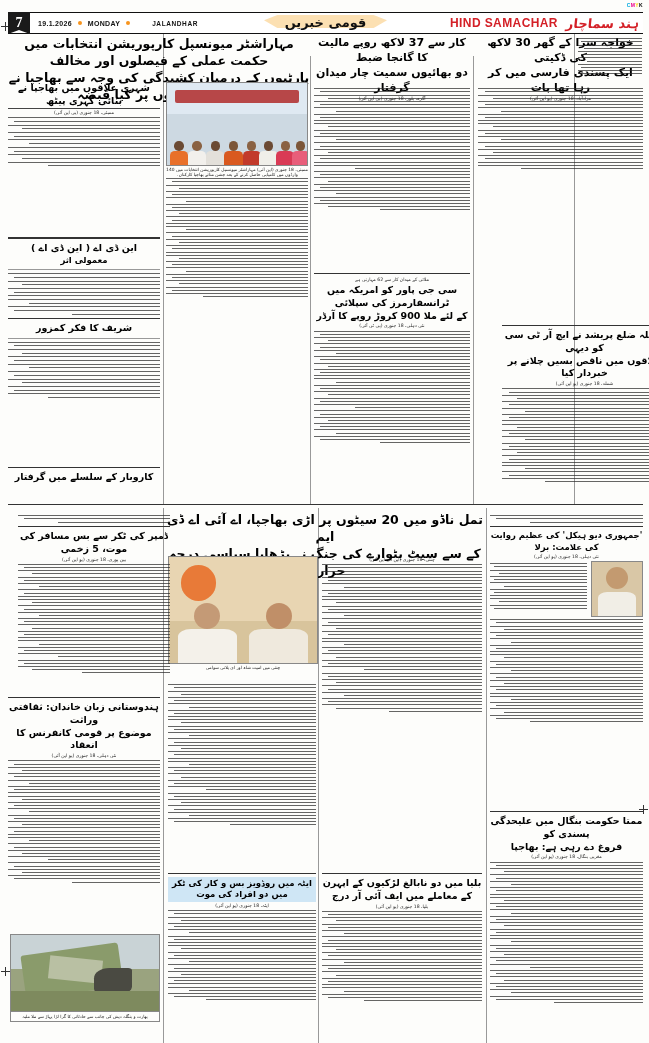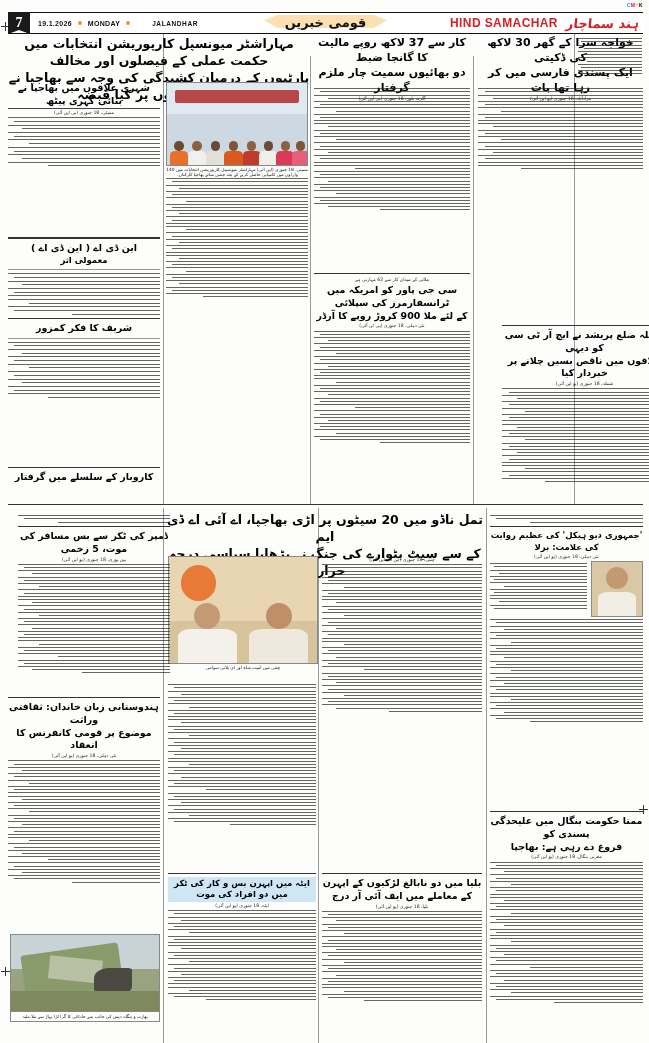--- a/index.html
+++ b/index.html
@@ -188,21 +188,21 @@
     <div class="rule-v" style="left:310px; top:474px; height:560px;"></div>
     <div class="rule-v" style="left:478px; top:474px; height:560px;"></div>
 
     <div class="col" style="left:0; top:2px; width:302px;">
       <div class="hl hl-lg">مہاراشٹر میونسپل کارپوریشن انتخابات میں حکمت عملی کے فیصلوں اور مخالف</div>
       <div class="hl hl-lg">پارٹیوں کے درمیان کشیدگی کی وجہ سے بھاجپا نے شہری علاقوں پر کیا قبضہ</div>
     </div>
 
     <div class="col" style="left:306px; top:2px; width:156px;">
       <div class="hl hl-md">کار سے 37 لاکھ روپے مالیت کا گانجا ضبط</div>
-      <div class="hl hl-md">دو بھائیوں سمیت چار ملزم گرفتار</div>
+      <div class="hl hl-md">دو بھائیوں سمیت چار میدان گرفتار</div>
       <div class="byline">آگرہ، بلور، 18 جنوری (بی این آئی)</div>
     </div>
 
     <div class="col" style="left:470px; top:2px; width:165px;">
       <div class="hl hl-md">خواجہ سرا کے گھر 30 لاکھ کی ڈکیتی</div>
       <div class="hl hl-md">ایک پسندی فارسی میں کر رہا تھا بات</div>
       <div class="byline">مرادآباد، 18 جنوری (یو این آئی)</div>
     </div>
 
     <div class="col" style="left:158px; top:48px; width:142px;">
@@ -756,21 +756,21 @@
         <div style="position:absolute;left:8%;top:18%;width:66%;height:58%;background:#8a9b6b;transform:rotate(-8deg);border-radius:3px;"></div>
         <div style="position:absolute;left:26%;top:30%;width:36%;height:30%;background:#b9c0a3;transform:rotate(6deg);"></div>
         <div style="position:absolute;left:56%;top:44%;width:26%;height:34%;background:#4a4a42;border-radius:40% 10% 30% 20%;"></div>
         <div style="position:absolute;left:0;bottom:0;width:100%;height:26%;background:#7e8a5e;"></div>
       </div>
       <div class="cap" style="border:1px solid #888;border-top:none;padding:2px 1px;">بھارت و بنگلہ دیش کی جانب سے حادثاتی کا گرا لڑا پہاڑ سے ملا ملبہ</div>
     </div>
 
     <div class="col" style="left:160px; top:836px; width:148px;">
       <div class="divider-h"></div>
-      <div class="hl hl-xs hi">ایٹہ میں اپہرن بس و کار کی ٹکر میں دو افراد کی موت</div>
+      <div class="hl hl-xs hi">ایٹہ میں روڈویز بس و کار کی ٹکر میں دو افراد کی موت</div>
       <div class="byline">ایٹہ، 18 جنوری (یو این آئی)</div>
       <div class="txt dense">
         <div class="ln s1"></div>
           <div class="ln s2"></div>
           <div class="ln s1"></div>
         <div class="ln s3"></div>
           <div class="ln s1"></div>
           <div class="ln s2"></div>
         <div class="ln s1"></div>
           <div class="ln s4"></div>

